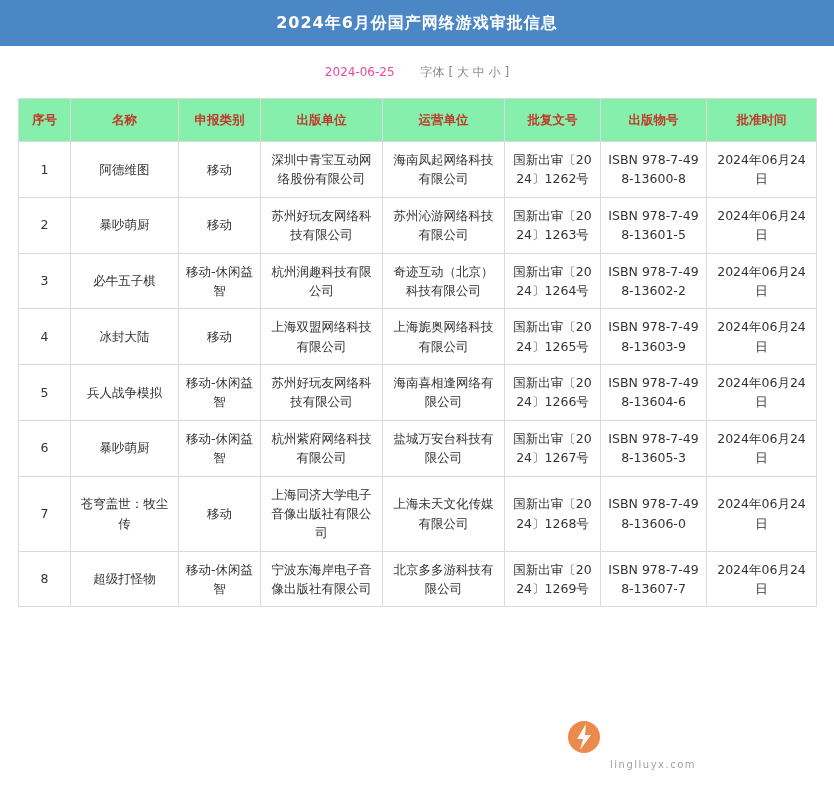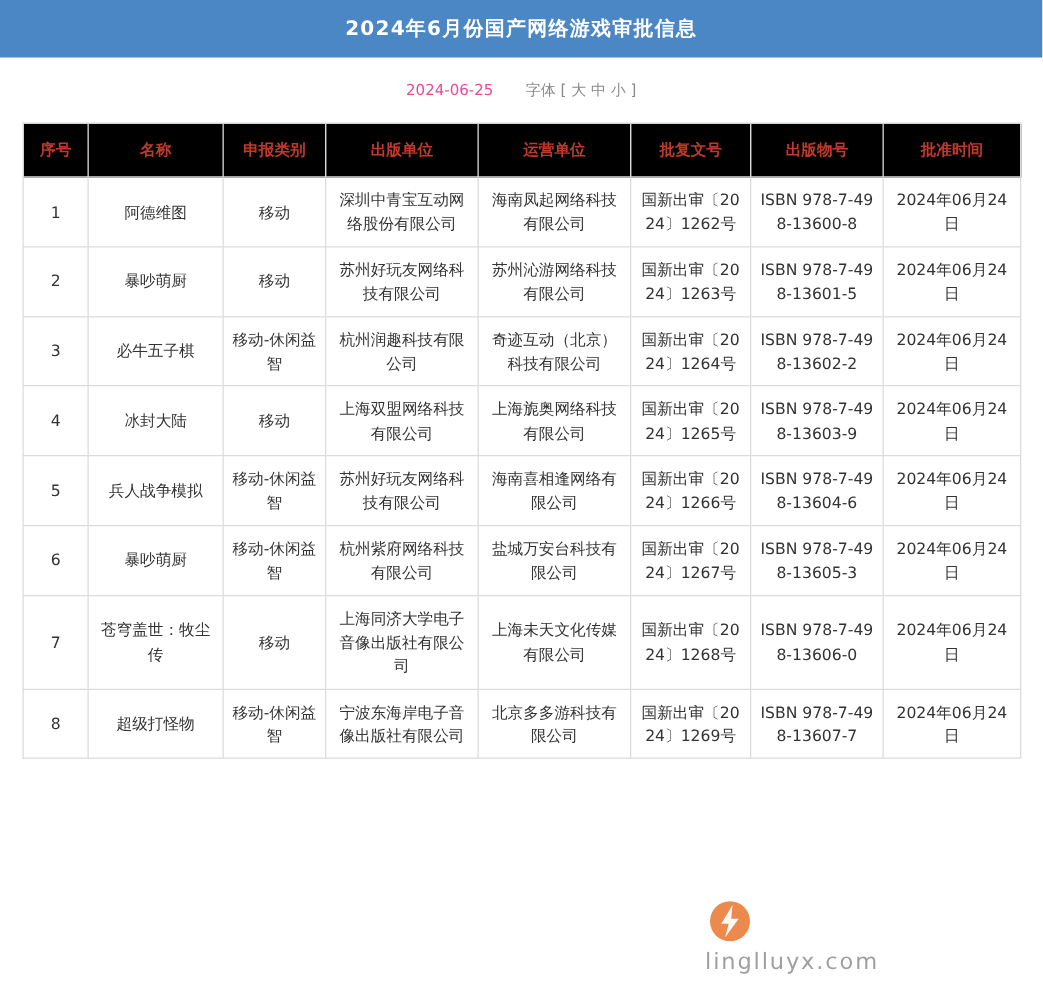--- a/index.html
+++ b/index.html
@@ -61,21 +61,21 @@
     color: #333333;
     padding: 8px 6px;
     line-height: 1.55;
     word-break: break-all;
   }
   table.reg-table th {
     color: #c0392b;
     font-weight: bold;
     height: 30px;
     padding: 6px 4px;
-    background: #000000;
+    background: #86efac;
   }
   col.c-idx    { width: 52px; }
   col.c-name   { width: 108px; }
   col.c-type   { width: 82px; }
   col.c-pub    { width: 122px; }
   col.c-op     { width: 122px; }
   col.c-doc    { width: 96px; }
   col.c-isbn   { width: 106px; }
   col.c-date   { width: 110px; }
   td.cell-idx { font-size: 13px; }
@@ -103,24 +103,25 @@
   }
   .wm-text {
     font-size: 29px;
     font-weight: bold;
     color: #6b6b6b;
     opacity: 0.72;
     letter-spacing: 1px;
     white-space: nowrap;
   }
   .wm-sub {
-    font-size: 18px;
+    font-size: 10px;
     color: #8f8f8f;
     opacity: 0.85;
     letter-spacing: 1.5px;
+    margin-left: 46px;
     margin-top: 2px;
   }
 </style>
 </head>
 <body>
 
 <div class="page-header">
   <div class="page-title">2024年6月份国产网络游戏审批信息</div>
 </div>
 

